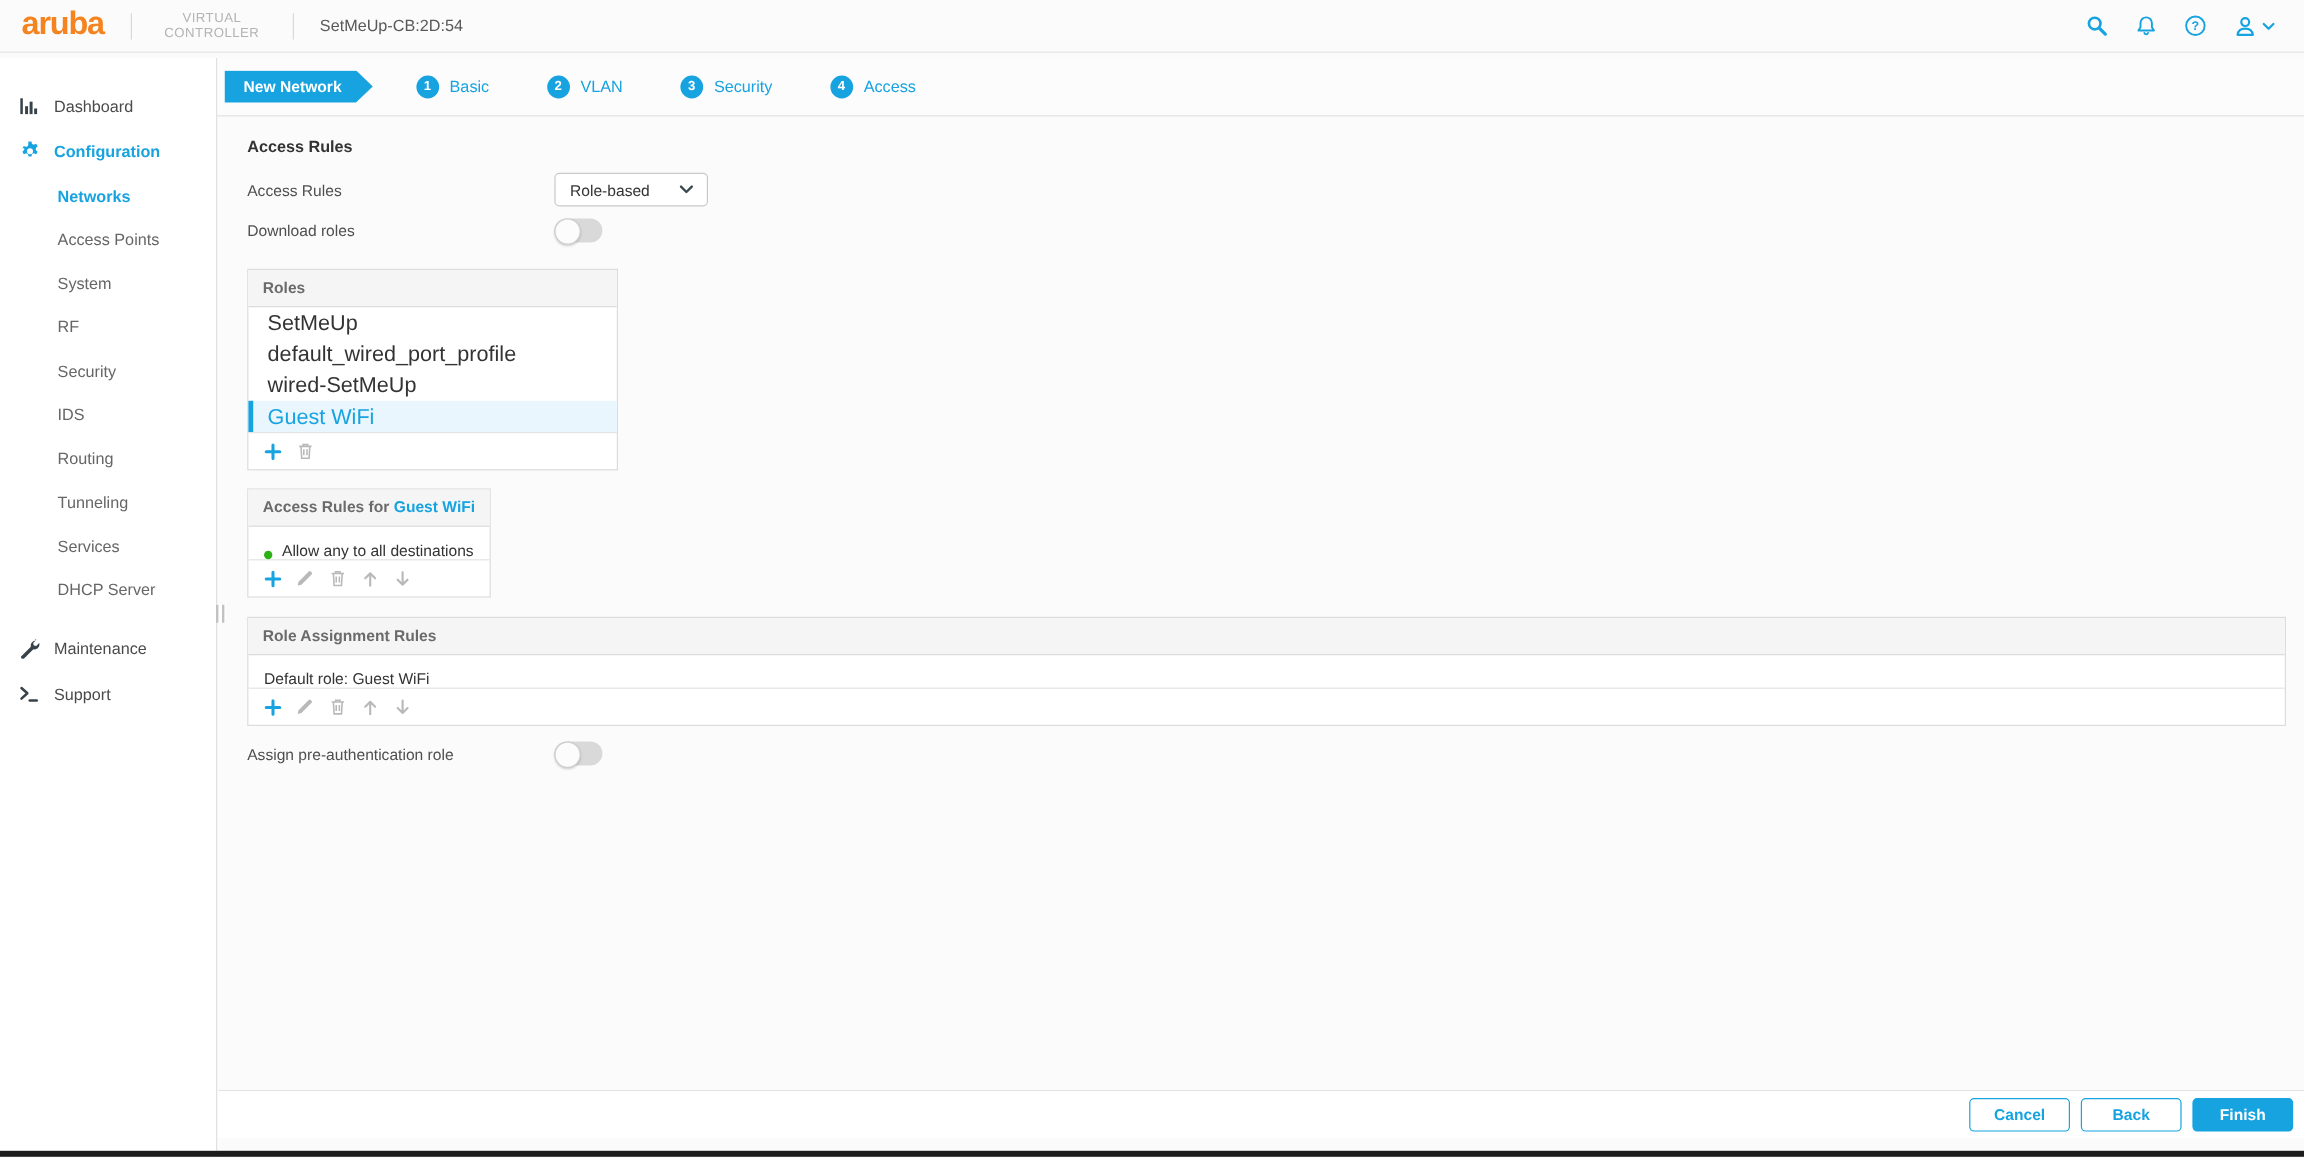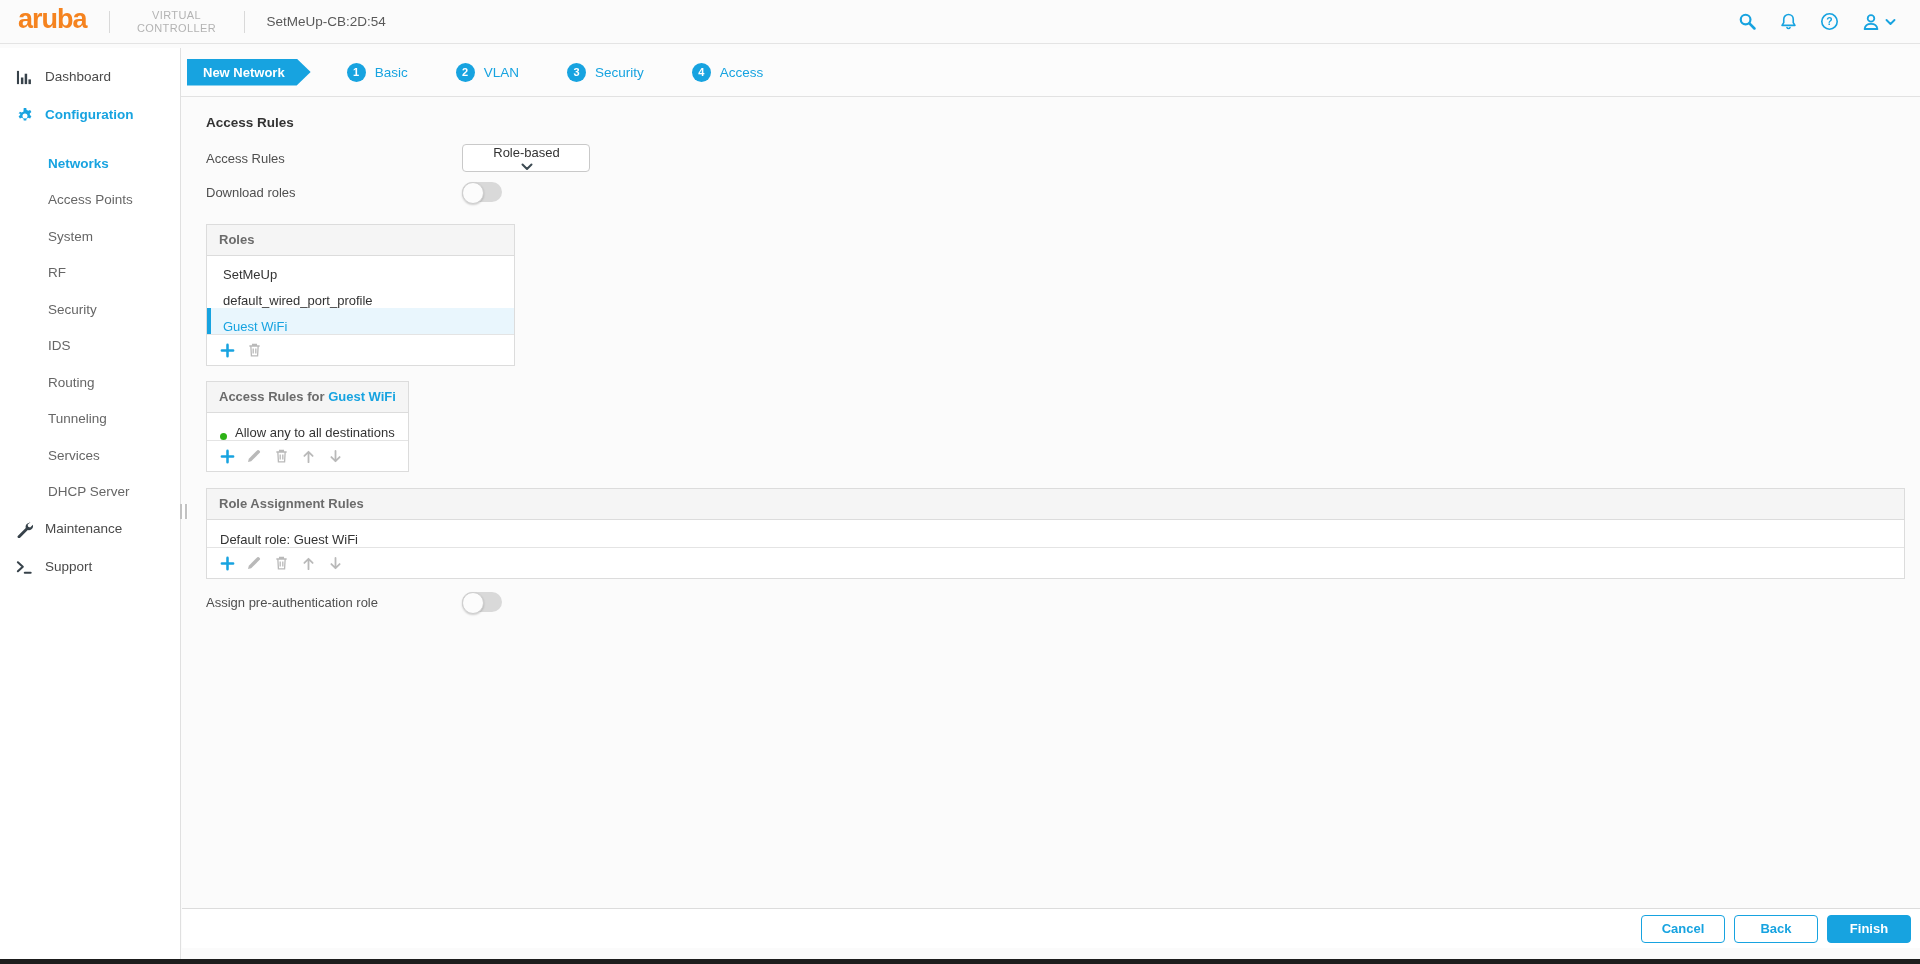--- a/index.html
+++ b/index.html
@@ -26,21 +26,21 @@
   .device { color:#595959; font-size:13.5px; }
   .top-icons { display:flex; align-items:center; gap:22px; }
   .tico { display:flex; align-items:center; cursor:pointer; }
 
   
   .sidebar {
     position:fixed; top:48px; left:0; bottom:0; width:181px;
     background:#fff; border-right:1px solid #e0e0e0;
     padding-top:21px; z-index:10;
   }
-  .nav-item { display:flex; gap:11px; padding-left:15px; height:38px; font-size:13.5px; color:#4a4a4a; cursor:pointer; }
+  .nav-item { display:flex; align-items:center; gap:11px; padding-left:15px; height:38px; font-size:13.5px; color:#4a4a4a; cursor:pointer; }
   .nav-item.active { color:#17A3E0; font-weight:bold; }
   .nav-ico { width:19px; display:flex; justify-content:center; }
   .sub-item { display:flex; align-items:center; padding-left:48px; height:36.5px; font-size:13.5px; color:#666; cursor:pointer; }
   .sub-item.active { color:#17A3E0; font-weight:bold; }
   .nav-item.spaced { margin-top:11px; }
 
   .grip { position:fixed; left:179px; top:504px; display:flex; gap:3px; z-index:12; cursor:col-resize; background:#fff; padding:0 1px; }
   .grip span { width:2px; height:15px; background:#c2c2c2; }
 
   
@@ -56,36 +56,36 @@
   .step-num { width:19px; height:19px; border-radius:50%; background:#17A3E0; color:#fff; font-size:11px; font-weight:bold; display:flex; align-items:center; justify-content:center; }
   .step-label { color:#17A3E0; font-size:13.5px; }
 
   .main { padding:14px 15px 0 25px; }
   .section-title { font-size:13.5px; color:#333; font-weight:bold; margin:4px 0 14px; }
   .form-row { display:flex; align-items:center; margin-bottom:10px; }
   .form-row label { width:256px; font-size:13px; color:#4f4f4f; }
   .select {
     width:128px; height:28px; border:1px solid #c9c9c9; border-radius:4px; background:#fff;
     display:flex; align-items:center; justify-content:space-between;
-    padding:0 11px 0 12px; font-size:13px; color:#333; cursor:pointer;flex-direction:column;
+    padding:0 11px 0 12px; font-size:13px; color:#333; cursor:pointer;
   }
   .toggle { width:40px; height:20px; border-radius:10px; background:#d9d9d9; position:relative; cursor:pointer; }
   .toggle::after {
     content:""; position:absolute; left:0; top:0; width:20px; height:20px; border-radius:50%;
     background:#fcfcfc; border:1px solid #cfcfcf; box-shadow:0 1px 2px rgba(0,0,0,.18);
   }
 
   .panels-row { display:flex; align-items:flex-start; gap:15px; margin-top:22px;flex-direction:column; }
   .panel { background:#fff; border:1px solid #dcdcdc; }
   .roles-panel { width:309px; }
   .rules-panel { flex:1; }
   .ra-panel { margin-top:16px; }
   .panel-head { height:31px; line-height:30px; background:#f5f5f5; border-bottom:1px solid #dcdcdc; padding:0 12px; font-size:13px; font-weight:bold; color:#6b6b6b; white-space:nowrap; }
   .panel-head .blue { color:#17A3E0; }
-  .role-row { height:26px; display:flex; align-items:flex-end; padding-left:12px; font-size:13px; color:#333; cursor:pointer; border-left:4px solid transparent; }
+  .role-row { height:26px; display:flex; align-items:center; padding-left:12px; font-size:18px; color:#333; cursor:pointer; border-left:4px solid transparent; }
   .role-row.selected { background:#E9F6FD; border-left-color:#17A3E0; color:#17A3E0; }
   .rule-row { height:27px; display:flex; align-items:flex-end; gap:8px; padding-left:13px; font-size:13px; color:#333; cursor:pointer; }
   .dot { width:7px; height:7px; border-radius:50%; background:#2DB216; flex:0 0 auto; }
   .toolbar { height:31px; display:flex; align-items:center; gap:7px; padding-left:10px; border-top:1px solid #e4e4e4; }
   .tb-icon { width:20px; height:20px; display:flex; align-items:center; justify-content:center; cursor:pointer; }
 
   .preauth { margin-top:13px; }
 
   
   .footer {
@@ -278,20 +278,23 @@
         <div>
 
             <div class="role-row">
               <span>SetMeUp</span>
             </div>
 
             <div class="role-row">
               <span>default_wired_port_profile</span>
             </div>
 
+            <div class="role-row">
+              <span>wired-SetMeUp</span>
+            </div>
 
             <div class="role-row selected">
               <span>Guest WiFi</span>
             </div>
           </div>
         <div class="toolbar">
             <span class="tb-icon">
               <svg width="15" height="15" viewBox="0 0 16 16">
                 <path d="M8 2v12M2 8h12" stroke="#17A3E0" stroke-width="2.7" stroke-linecap="round"></path>
               </svg>

